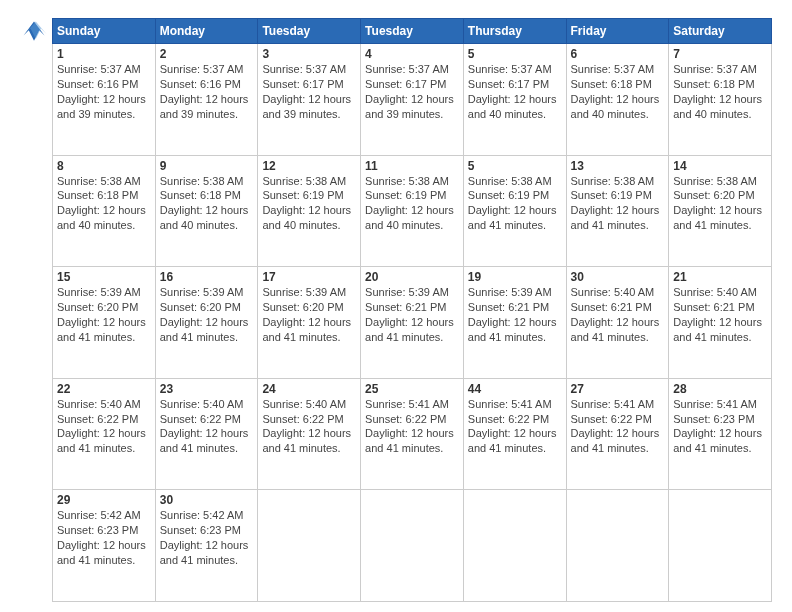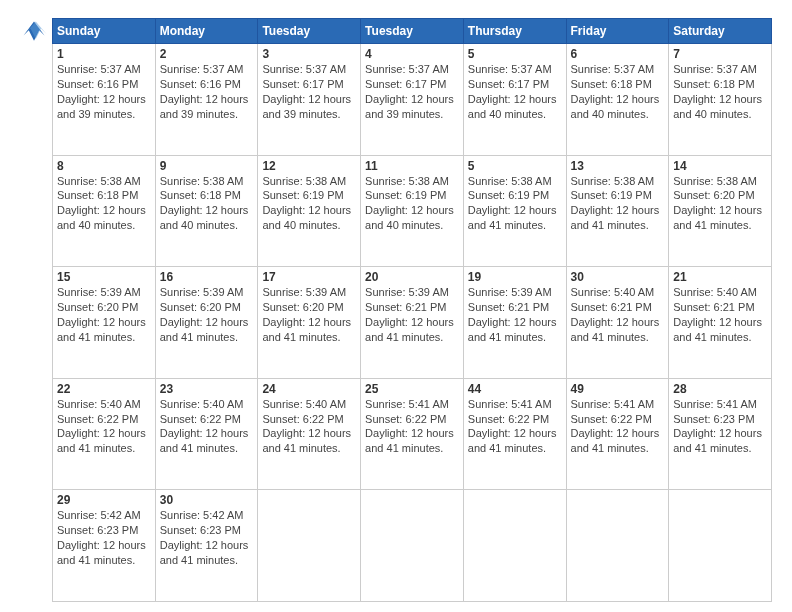--- a/index.html
+++ b/index.html
@@ -348,21 +348,21 @@
       </td>
           <td>
         <span class="day-num">44</span>
         <div class="day-info">
           <span>Sunrise: 5:41 AM</span><br>
           <span>Sunset: 6:22 PM</span><br>
           <span>Daylight: 12 hours and 41 minutes.</span>
         </div>
       </td>
           <td>
-        <span class="day-num">49</span>
+        <span class="day-num">27</span>
         <div class="day-info">
           <span>Sunrise: 5:41 AM</span><br>
           <span>Sunset: 6:22 PM</span><br>
           <span>Daylight: 12 hours and 41 minutes.</span>
         </div>
       </td>
           <td>
         <span class="day-num">28</span>
         <div class="day-info">
           <span>Sunrise: 5:41 AM</span><br>

